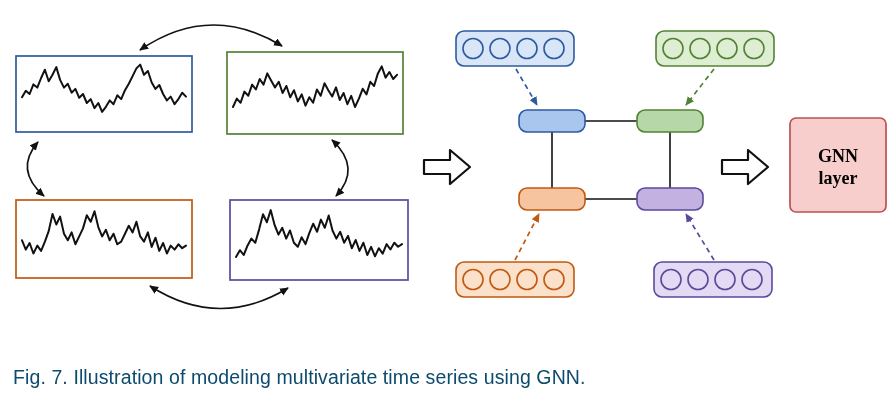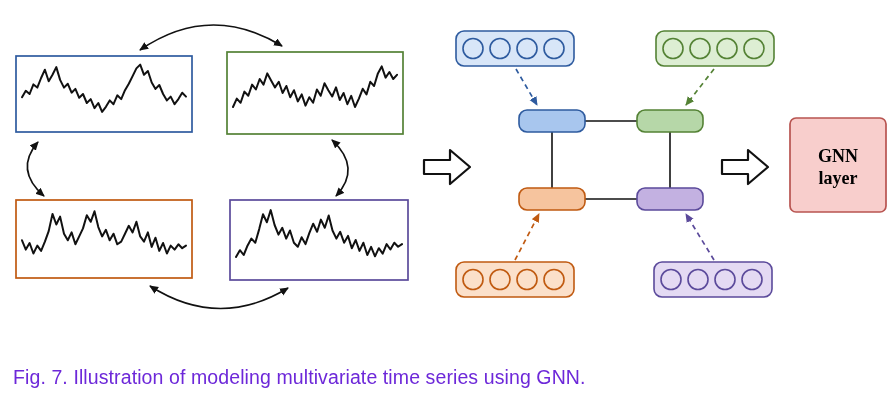--- a/index.html
+++ b/index.html
@@ -1,19 +1,19 @@
 <!DOCTYPE html>
 <html><head>
 <meta charset="utf-8">
 <style>
   html,body{margin:0;padding:0;background:#ffffff;}
   .figure{position:relative;width:896px;height:410px;background:#ffffff;overflow:hidden;
           font-family:"Liberation Sans",sans-serif;padding-left:15px;}
   .diagram-svg{position:absolute;left:0;top:0;}
-  .caption{position:absolute;left:13px;top:366px;font-size:19.5px;color:#6d28d9;
+  .caption{position:absolute;left:13px;top:366px;font-size:19.5px;color:#0c4a6e;
            font-family:"Liberation Sans",sans-serif;letter-spacing:0.1px;}
   .gnn-text{font-family:"Liberation Serif",serif;font-weight:bold;font-size:18px;}
 </style>
 </head>
 <body>
 
 <div class="figure">
 
   <svg class="diagram-svg" width="896" height="340" viewBox="0 0 896 340">
     <defs>

